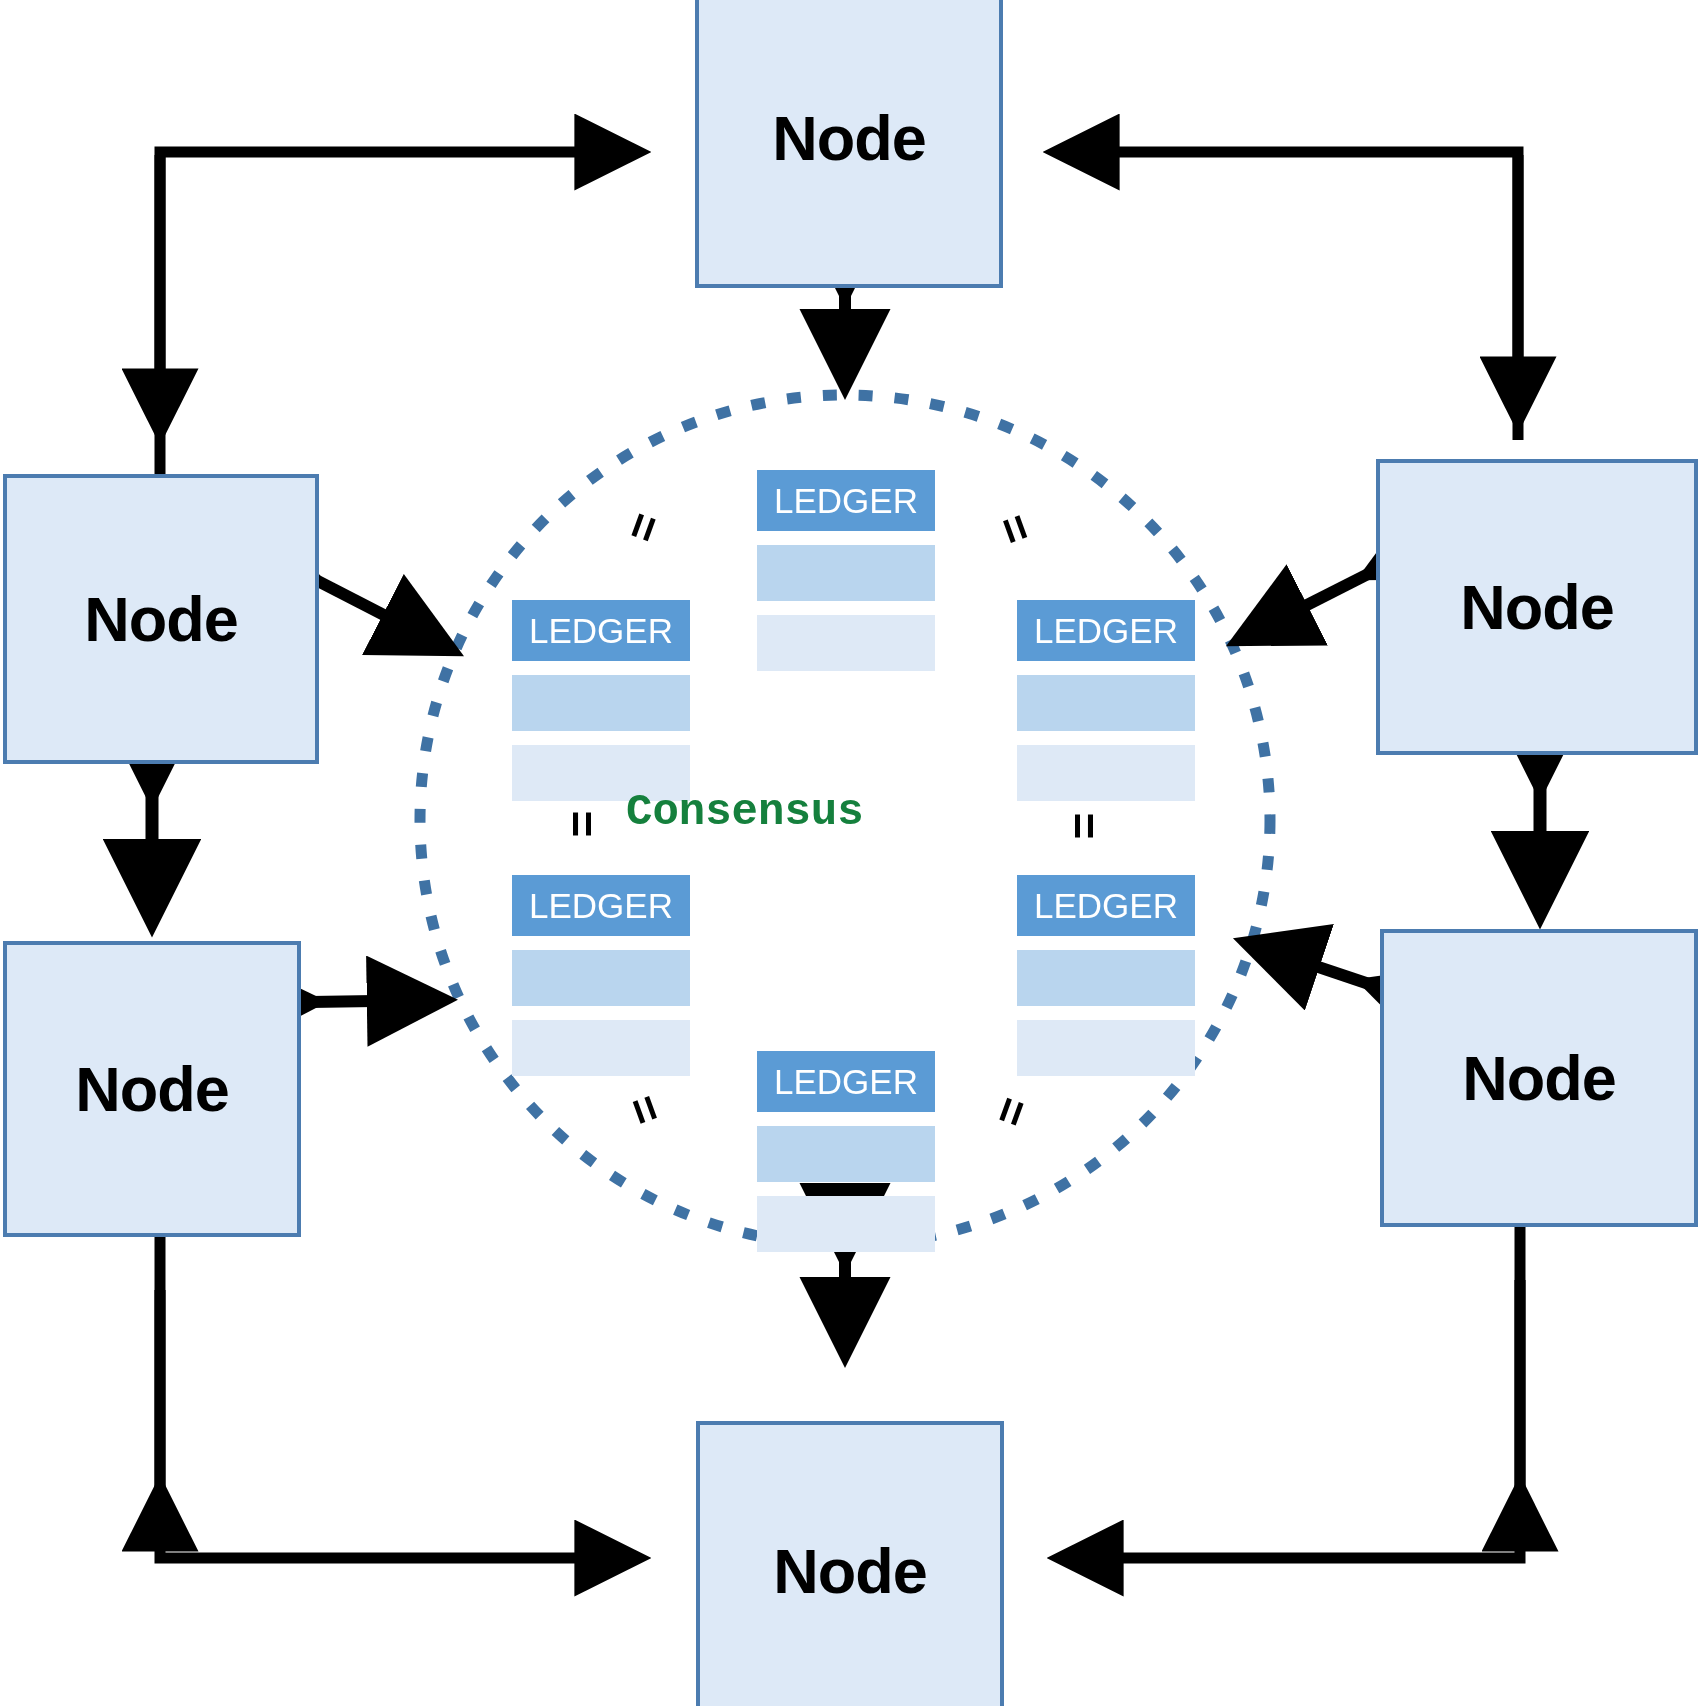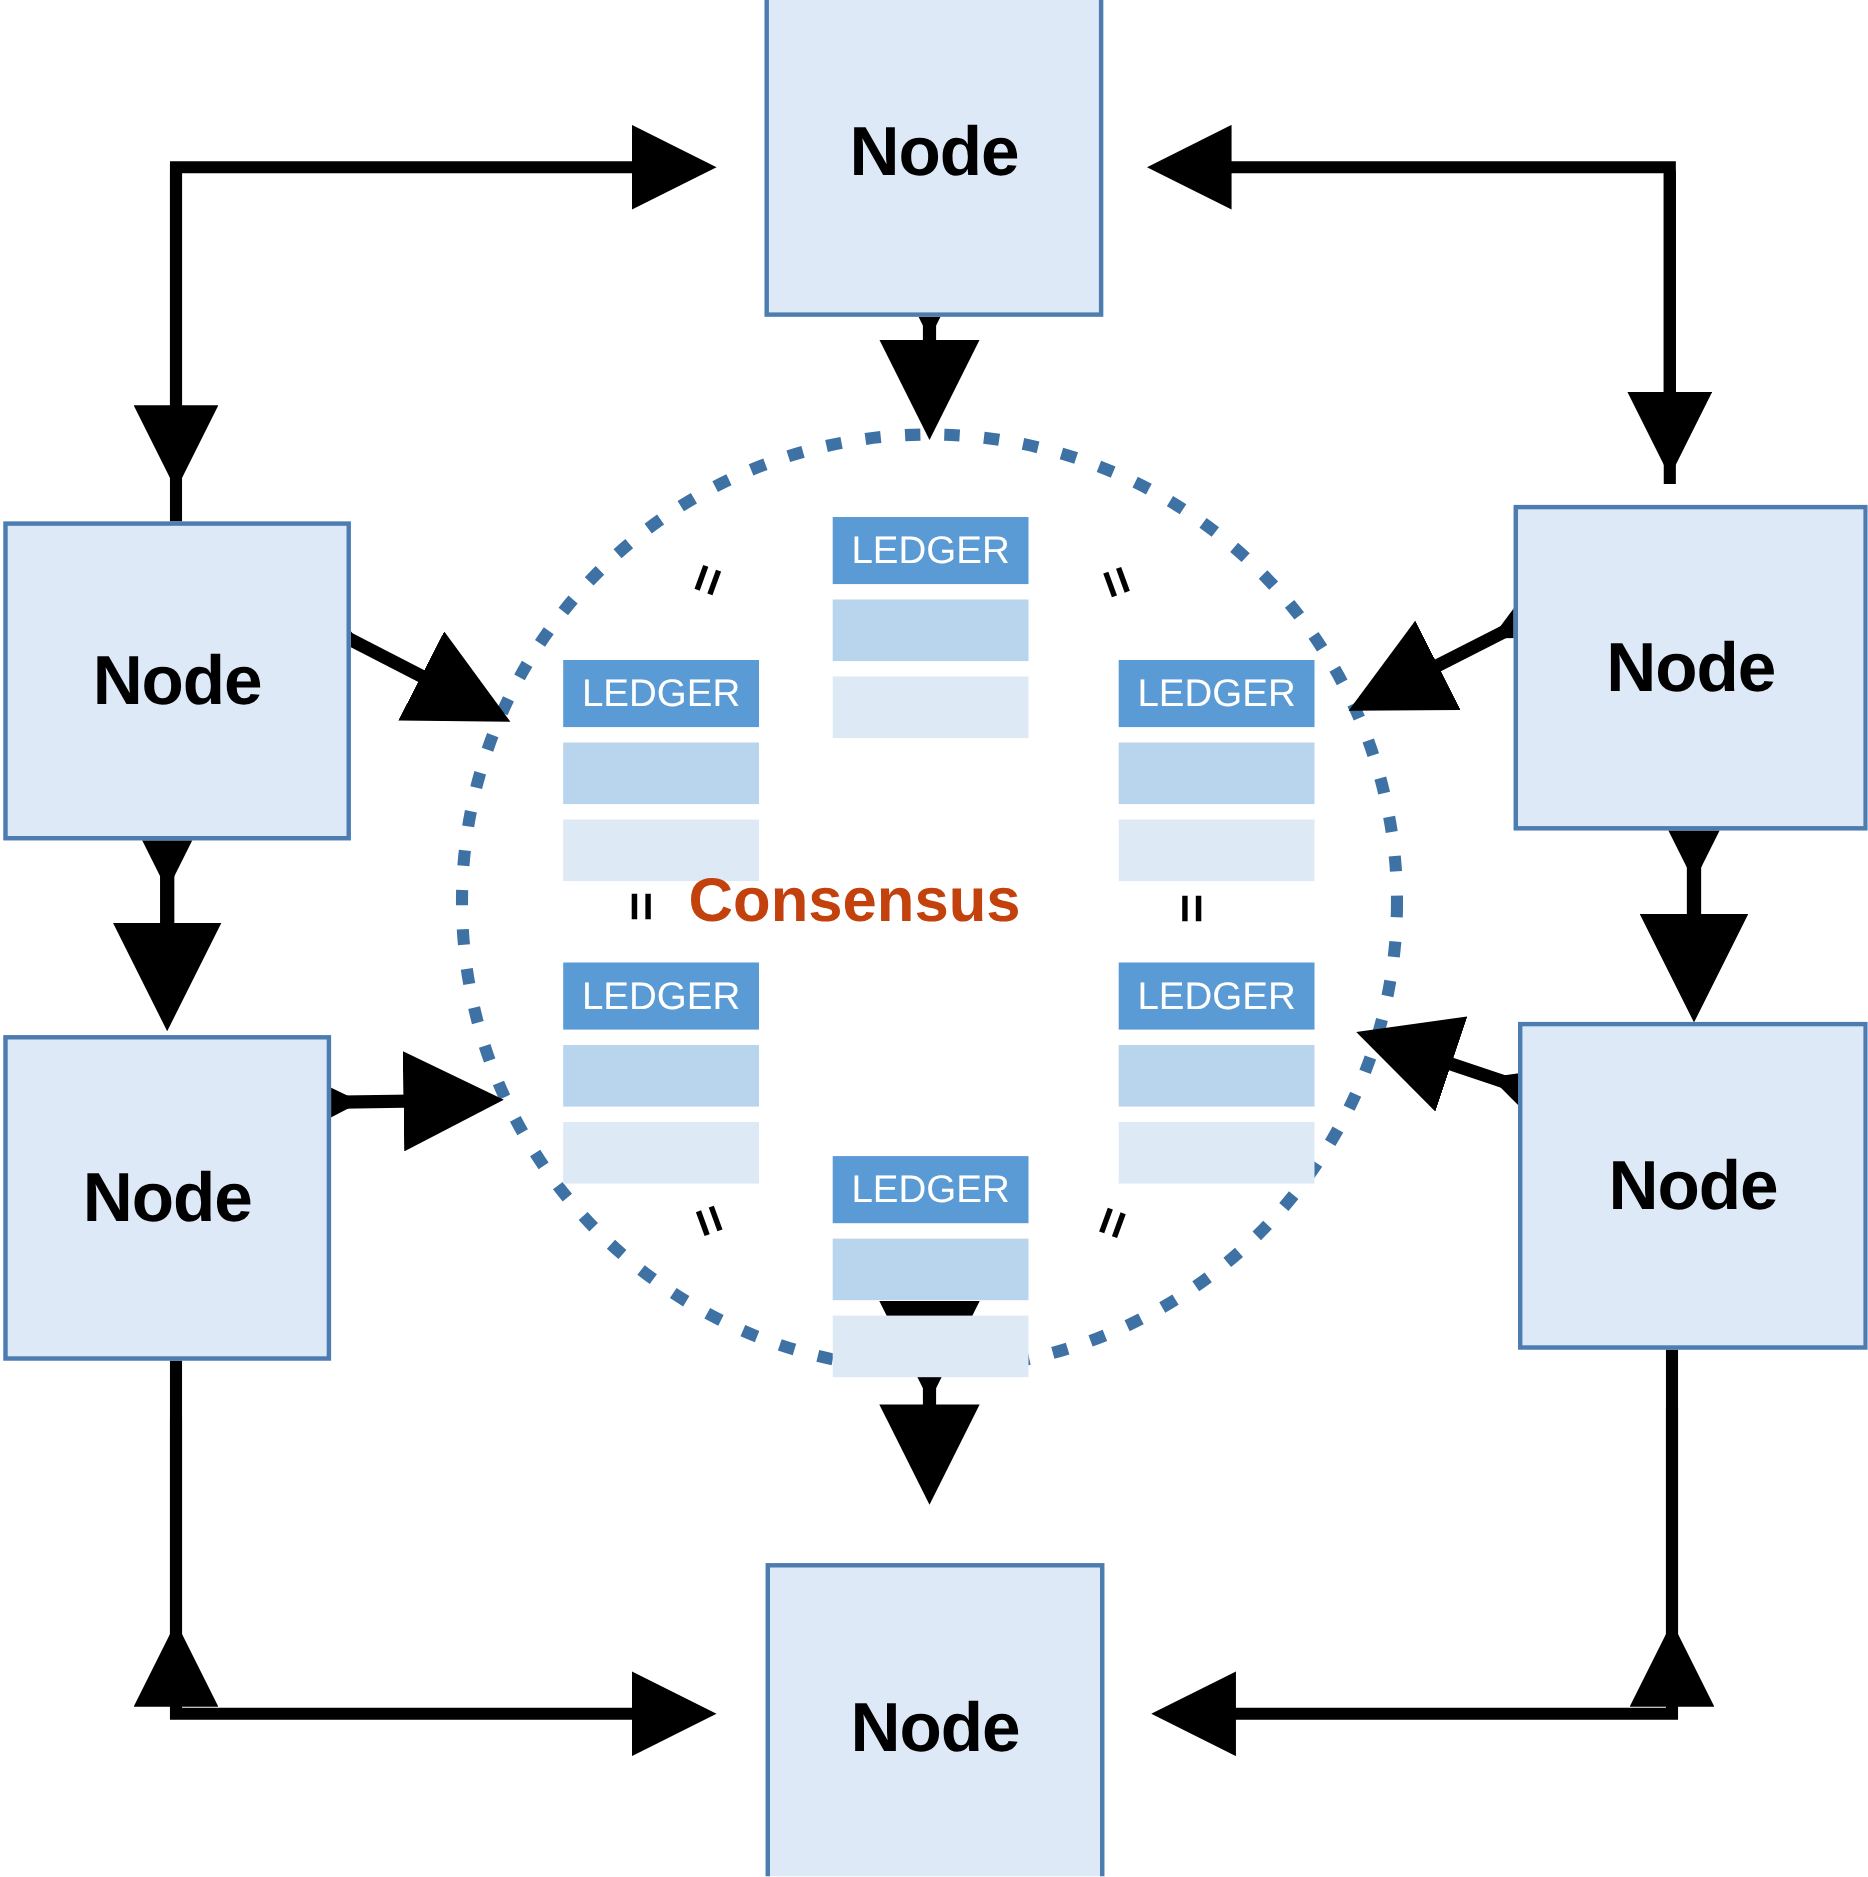--- a/index.html
+++ b/index.html
@@ -50,24 +50,24 @@
     position:absolute;
     font-family:"Liberation Sans", sans-serif;
     font-weight:bold;
     font-size:46px;
     color:#000000;
     line-height:1;
     letter-spacing:-2px;
   }
   .consensus{
     position:absolute;
-    font-family:Liberation Sans, sans-serif;
+    font-family:Liberation Mono, monospace;
     font-weight:bold;
-    font-size:56px;
-    color:#c2410c;
+    font-size:44px;
+    color:#15803d;
     white-space:nowrap;
     line-height:1;
   }
   svg.overlay{
     position:absolute;left:0;top:0;
     width:1698px;height:1706px;
     pointer-events:none;
   }
 </style>
 </head>

